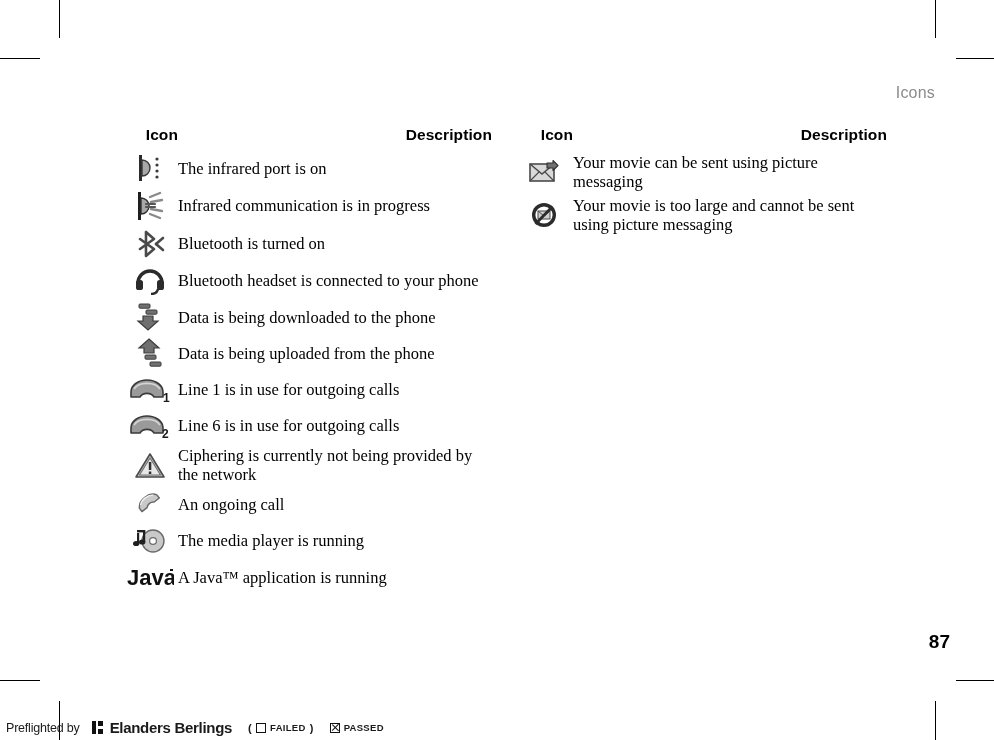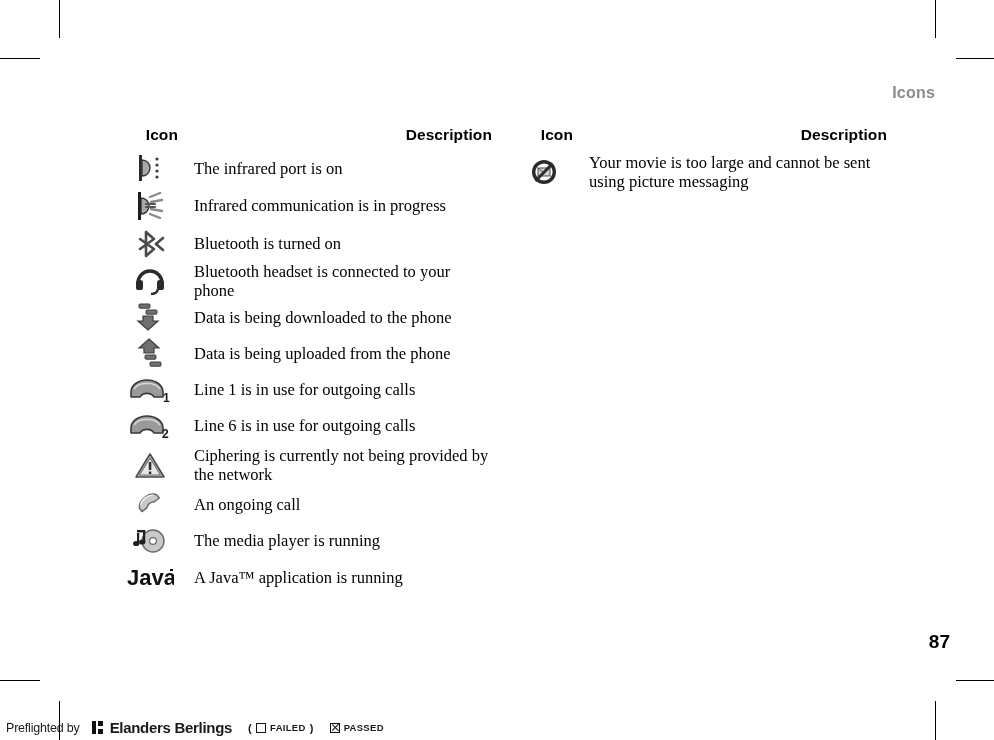--- a/index.html
+++ b/index.html
@@ -22,21 +22,21 @@
   }
   .crop.v { width: 1px; }
   .crop.h { height: 1px; }
 
   
   .running-head {
     position: absolute;
     right: 59px;
     top: 84px;
     font-family: "Liberation Sans", sans-serif;
-    font-weight: bold;
+    font-weight: normal;
     font-size: 16px;
     color: #8b8b8b;
     letter-spacing: 0.2px;
   }
 
   
   .page-number {
     position: absolute;
     right: 44px;
     top: 631px;
@@ -66,21 +66,20 @@
   }
   .col-head .h-icon { width: 56px; flex: 0 0 56px; }
   .col-head .h-desc { flex: 1; }
 
   .rows { display: block; }
 
   .row {
     display: flex;
     align-items: flex-start;
     min-height: 36px;
-    gap: 16px;
   }
   .row .cell-icon {
     width: 56px;
     flex: 0 0 56px;
     display: flex;
     align-items: center;
     justify-content: center;
     align-self: center;
     min-height: 36px;
   }
@@ -359,20 +358,31 @@
 
 <div class="column right">
 
   <div class="col-head">
     <div class="h-icon">Icon</div>
     <div class="h-desc">Description</div>
   </div>
 
   <div class="rows">
 
+    <div class="row h43">
+      <div class="cell-icon">
+        <svg class="icon-svg" width="34" height="28" viewBox="0 0 34 28">
+          <rect x="2" y="6" width="24" height="17" fill="#d9d9d9" stroke="#4a4a4a" stroke-width="1.6"></rect>
+          <path d="M2 6 L14 16 L26 6" fill="none" stroke="#4a4a4a" stroke-width="1.5"></path>
+          <path d="M2 23 L11 14 M26 23 L17 14" fill="none" stroke="#4a4a4a" stroke-width="1.2"></path>
+          <path d="M22 2 h6 v-2.5 l5 5 l-5 5 v-2.5 h-6 z" fill="#707070" stroke="#2f2f2f" stroke-width="1.1" stroke-linejoin="round" transform="translate(-3,3)"></path>
+        </svg>
+      </div>
+      <div class="cell-desc">Your movie can be sent using picture messaging</div>
+    </div>
 
     <div class="row h43">
       <div class="cell-icon">
         <svg class="icon-svg" width="32" height="30" viewBox="0 0 32 30">
           <circle cx="15" cy="15" r="12" fill="#2b2b2b"></circle>
           <circle cx="15" cy="15" r="8.6" fill="#ffffff"></circle>
           <rect x="9" y="11" width="12" height="8" fill="#d0d0d0" stroke="#4a4a4a" stroke-width="1"></rect>
           <path d="M9 11 L15 16 L21 11" fill="none" stroke="#4a4a4a" stroke-width="1"></path>
           <line x1="6.5" y1="24" x2="23.5" y2="6.5" stroke="#2b2b2b" stroke-width="2.8"></line>
         </svg>

